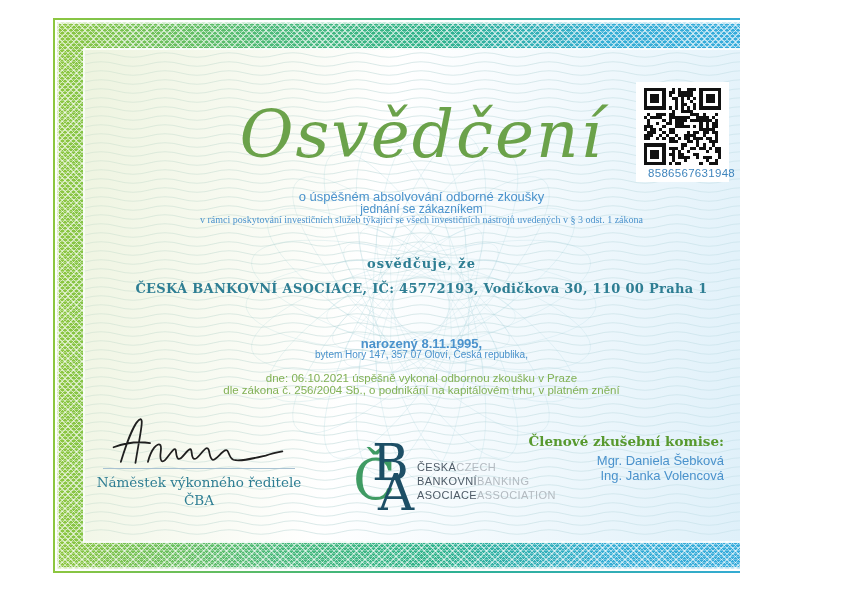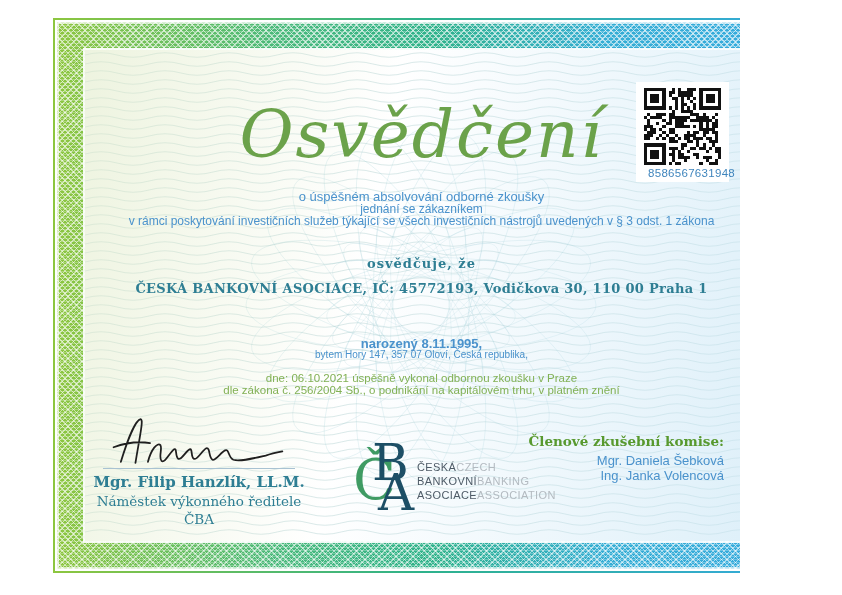--- a/index.html
+++ b/index.html
@@ -19,21 +19,21 @@
   .wave-svg{position:absolute;inset:0;width:100%;height:100%;display:block;}
   .tint{position:absolute;inset:0;
         background:linear-gradient(100deg,rgba(223,234,197,.55) 0%,rgba(255,255,255,0) 42%,rgba(199,229,245,.6) 100%);}
   .content{position:absolute;inset:0;}
   .row{position:absolute;left:0;right:0;text-align:center;}
 
   .title{top:84px;font-family:"DejaVu Serif","Liberation Serif",serif;font-style:italic;
          font-size:66px;line-height:66px;letter-spacing:2px;color:#6ba24a;font-weight:400;}
   .sub1{top:171px;font-size:13px;color:#4a92cc;}
   .sub2{top:184px;font-size:12px;color:#4a92cc;}
-  .sub3{top:196px;font-size:12px;color:#4a92cc;}
+  .sub3{top:196px;font-size:10px;color:#4a92cc;font-family:Liberation Serif, serif;}
   .issuer{top:215px;font-family:"DejaVu Serif","Liberation Serif",serif;font-weight:600;
           font-size:13px;letter-spacing:.3px;color:#2e7e93;margin-top:48px;}
   .certifies{top:238px;font-family:"DejaVu Serif","Liberation Serif",serif;font-weight:600;
              font-size:13px;letter-spacing:1px;color:#2e7e93;}
   .holder-name{top:255px;font-size:52px;line-height:54px;color:#38749e;letter-spacing:0;}
   .birth{top:318px;font-size:13px;color:#4a92cc;font-weight:bold;}
   .addr{top:331px;font-size:10px;color:#4a92cc;}
   .stmt1{top:354px;font-size:11.5px;color:#82b155;}
   .stmt2{top:366px;font-size:11.5px;color:#82b155;}
 
@@ -494,21 +494,20 @@
 
       <div class="sig-block">
         <svg class="sig-svg" width="190" height="50" viewBox="0 0 170 48">
           <path d="M10,44 C16,24 24,4 29,3 C32,3 28,20 24,45 M3,30 C14,26 26,24 38,26
                    M36,44 C39,32 45,25 48,28 C50,31 46,40 49,43 C52,46 57,35 61,32
                    C64,30 62,39 65,41 C68,43 72,34 76,32 C79,31 77,39 80,41
                    C83,43 88,33 92,31 C96,30 94,40 98,42 C101,43 106,35 110,33
                    C114,31 113,40 118,42 C124,44 136,41 149,38 C155,36 160,35 165,34" fill="none" stroke="#1f1f1f" stroke-width="1.7" stroke-linecap="round"></path>
         </svg>
         <div class="sig-line"></div>
-        <div class="sig-name">Mgr. Filip Hanzlík, LL.M.</div>
         <div class="sig-role">Náměstek výkonného ředitele ČBA</div>
       </div>
 
       <div class="logo-block">
         <div class="monogram">
           <span class="mono-c">Č</span>
           <span class="mono-b">B</span>
           <span class="mono-a">A</span>
         </div>
         <div class="logo-text">

